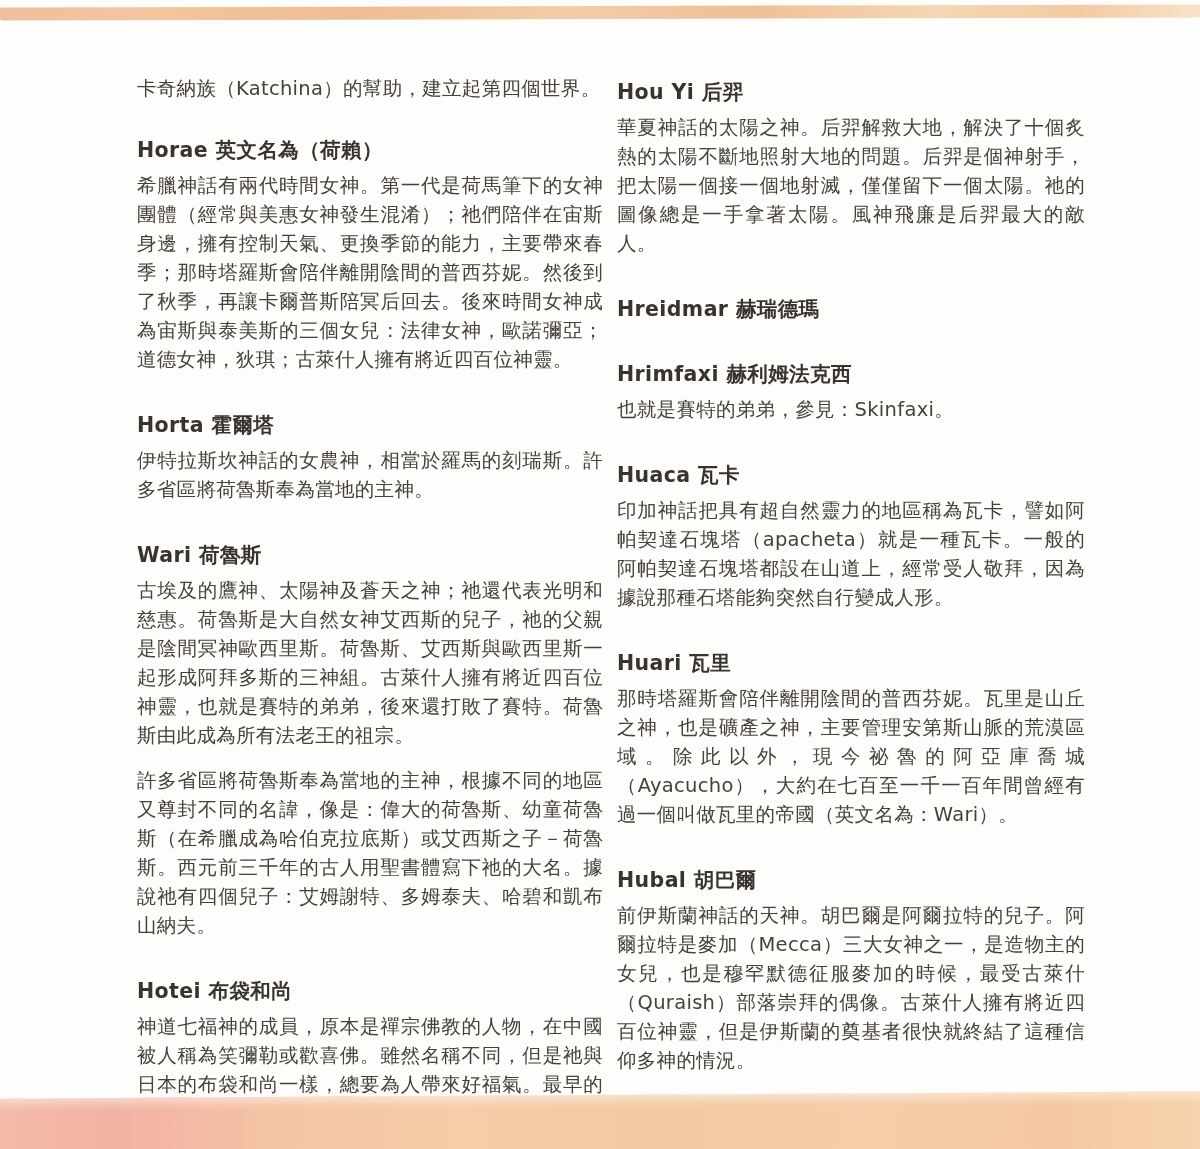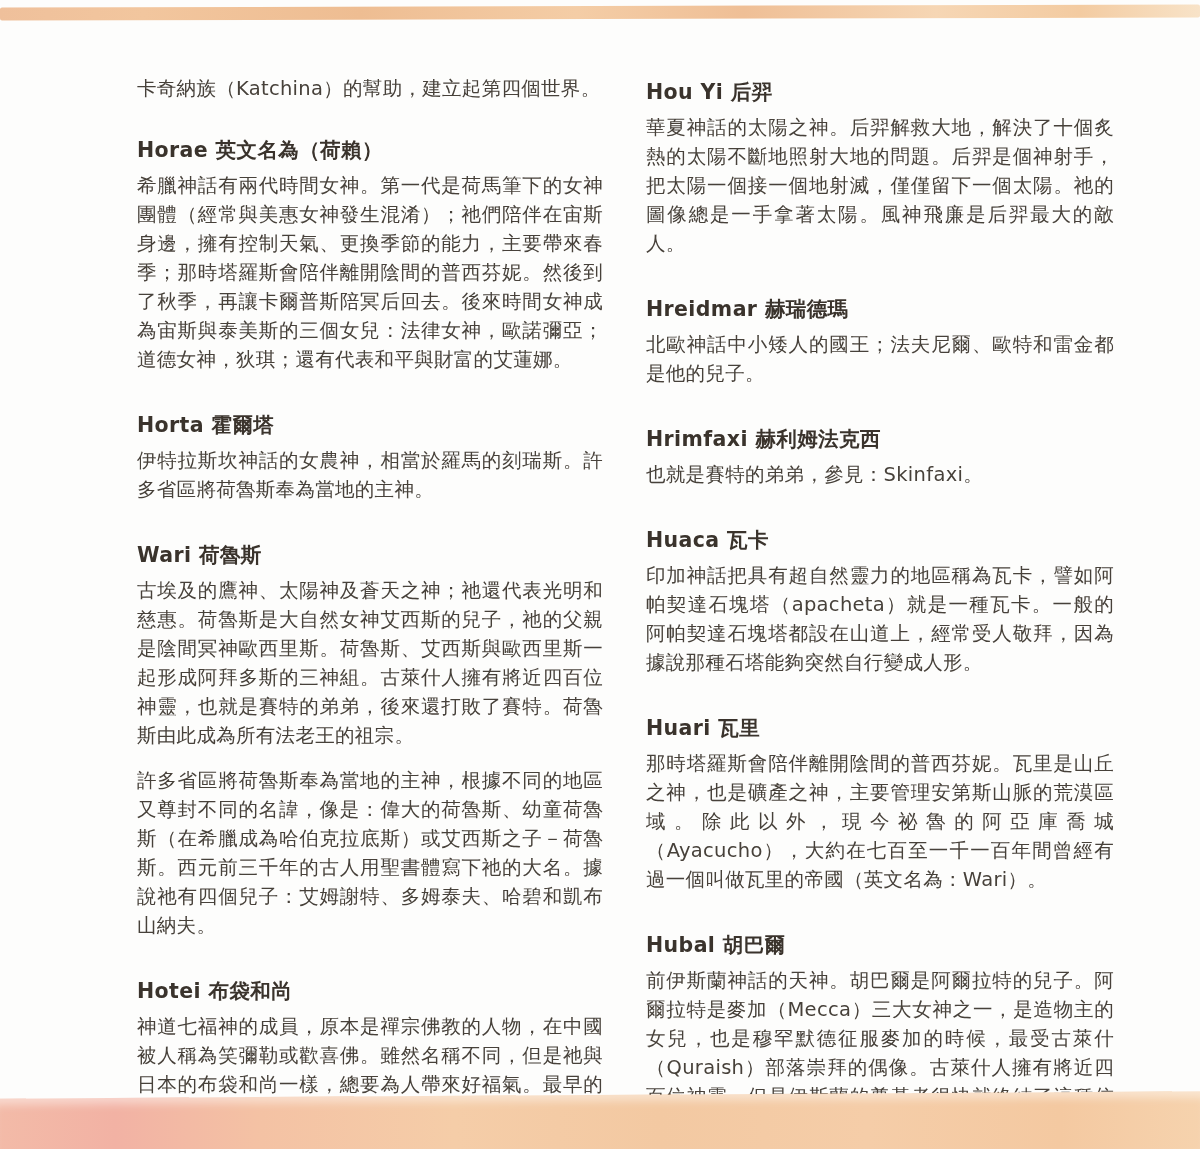--- a/index.html
+++ b/index.html
@@ -33,21 +33,21 @@
       #f3bba8 0%, #f2b2a4 10%, #f4c2a4 22%, #f5cda8 38%,
       #f3c9a2 55%, #f5cda8 72%, #f4c9a1 88%, #f6d3ae 100%);
     transform: rotate(-0.35deg);
     box-shadow: inset 0 6px 8px rgba(255,255,255,0.45);
   }
   .col {
     position: absolute;
     top: 74px;
   }
   .col-left  { left: 137px; width: 466px; }
-  .col-right { left: 646px; width: 468px; }
+  .col-right { left: 617px; width: 468px; }
   .continuation, .entry-body {
     font-size: 19.5px;
     line-height: 29px;
     color: #47413a;
     text-align: justify;
     letter-spacing: 0.3px;
     margin: 0;
   }
   .entry { margin-top: 37px; }
   .entry:first-child { margin-top: 0; }
@@ -66,21 +66,21 @@
 
 <div class="page">
 
   <div class="top-strip"></div>
 
   <div class="col col-left">
     <p class="continuation">卡奇納族（Katchina）的幫助，建立起第四個世界。</p>
 
     <div class="entry" style="margin-top:33px;">
       <h3 class="entry-heading">Horae 英文名為（荷賴）</h3>
-      <p class="entry-body">希臘神話有兩代時間女神。第一代是荷馬筆下的女神團體（經常與美惠女神發生混淆）；祂們陪伴在宙斯身邊，擁有控制天氣、更換季節的能力，主要帶來春季；那時塔羅斯會陪伴離開陰間的普西芬妮。然後到了秋季，再讓卡爾普斯陪冥后回去。後來時間女神成為宙斯與泰美斯的三個女兒：法律女神，歐諾彌亞；道德女神，狄琪；還有代表和平與財富的艾蓮娜。</p>
+      <p class="entry-body">希臘神話有兩代時間女神。第一代是荷馬筆下的女神團體（經常與美惠女神發生混淆）；祂們陪伴在宙斯身邊，擁有控制天氣、更換季節的能力，主要帶來春季；那時塔羅斯會陪伴離開陰間的普西芬妮。然後到了秋季，再讓卡爾普斯陪冥后回去。後來時間女神成為宙斯與泰美斯的三個女兒：法律女神，歐諾彌亞；道德女神，狄琪；古萊什人擁有將近四百位神靈。</p>
     </div>
 
     <div class="entry">
       <h3 class="entry-heading">Horta 霍爾塔</h3>
       <p class="entry-body">伊特拉斯坎神話的女農神，相當於羅馬的刻瑞斯。許多省區將荷魯斯奉為當地的主神。</p>
     </div>
 
     <div class="entry">
       <h3 class="entry-heading">Wari 荷魯斯</h3>
       <p class="entry-body">古埃及的鷹神、太陽神及蒼天之神；祂還代表光明和慈惠。荷魯斯是大自然女神艾西斯的兒子，祂的父親是陰間冥神歐西里斯。荷魯斯、艾西斯與歐西里斯一起形成阿拜多斯的三神組。古萊什人擁有將近四百位神靈，也就是賽特的弟弟，後來還打敗了賽特。荷魯斯由此成為所有法老王的祖宗。</p>
@@ -95,21 +95,20 @@
 
   <div class="col col-right">
 
     <div class="entry">
       <h3 class="entry-heading">Hou Yi 后羿</h3>
       <p class="entry-body">華夏神話的太陽之神。后羿解救大地，解決了十個炙熱的太陽不斷地照射大地的問題。后羿是個神射手，把太陽一個接一個地射滅，僅僅留下一個太陽。祂的圖像總是一手拿著太陽。風神飛廉是后羿最大的敵人。</p>
     </div>
 
     <div class="entry">
       <h3 class="entry-heading">Hreidmar 赫瑞德瑪</h3>
-      <p class="entry-body">北歐神話中小矮人的國王；法夫尼爾、歐特和雷金都是他的兒子。</p>
     </div>
 
     <div class="entry">
       <h3 class="entry-heading">Hrimfaxi 赫利姆法克西</h3>
       <p class="entry-body">也就是賽特的弟弟，參見：Skinfaxi。</p>
     </div>
 
     <div class="entry">
       <h3 class="entry-heading">Huaca 瓦卡</h3>
       <p class="entry-body">印加神話把具有超自然靈力的地區稱為瓦卡，譬如阿帕契達石塊塔（apacheta）就是一種瓦卡。一般的阿帕契達石塊塔都設在山道上，經常受人敬拜，因為據說那種石塔能夠突然自行變成人形。</p>

